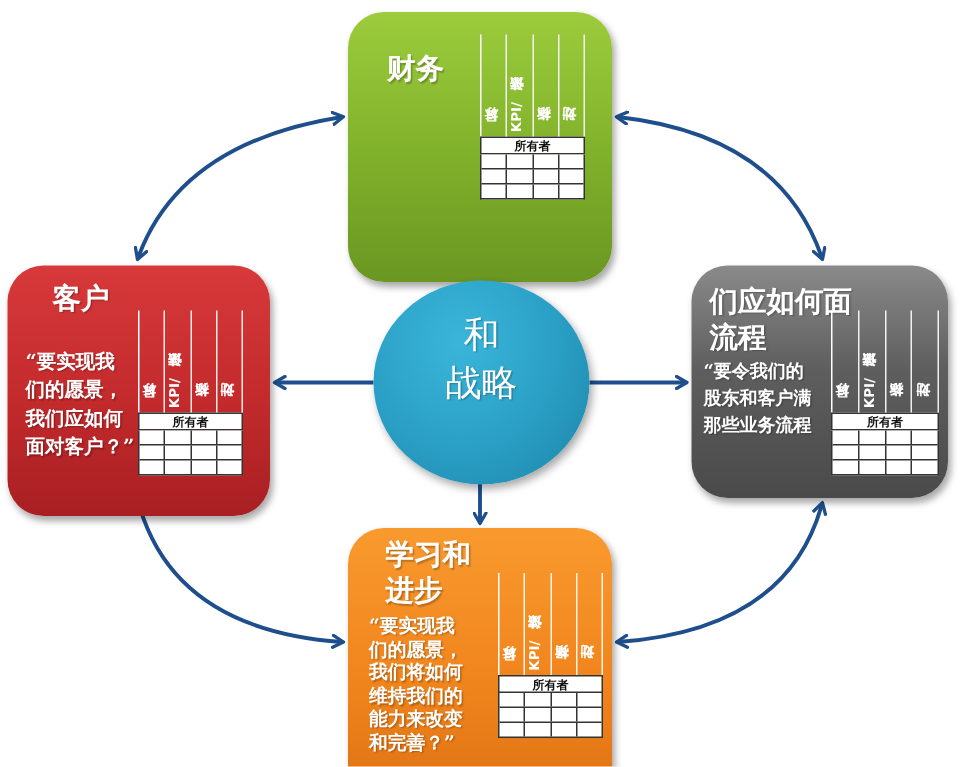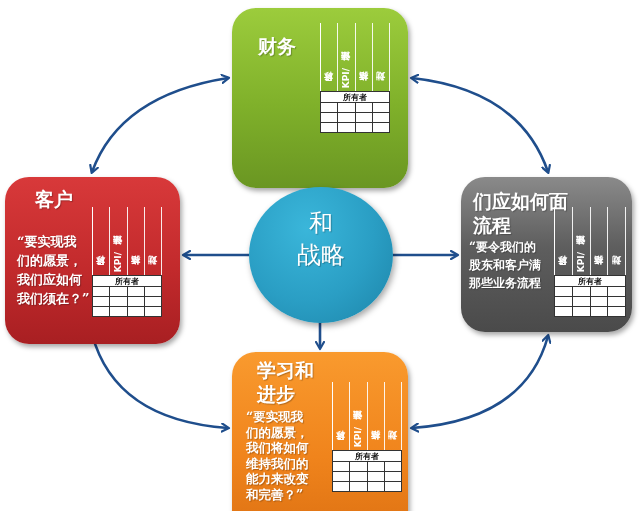--- a/index.html
+++ b/index.html
@@ -100,21 +100,21 @@
 </div>
 
 <div class="box box-red">
   <div class="title" style="left:30px;top:10px;">
     <div>客户</div>
   </div>
   <div class="quote" style="left:12px;top:55px;">
     <div>“要实现我</div>
     <div>们的愿景，</div>
     <div>我们应如何</div>
-    <div>我们须在？”</div>
+    <div>面对客户？”</div>
   </div>
   <div class="tbl" style="left:87px;top:30px;">
     <div class="hdr">
       <div class="col">
           <span>目标</span>
         </div>
       <div class="col">
           <span>KPI/评估法</span>
         </div>
       <div class="col">

